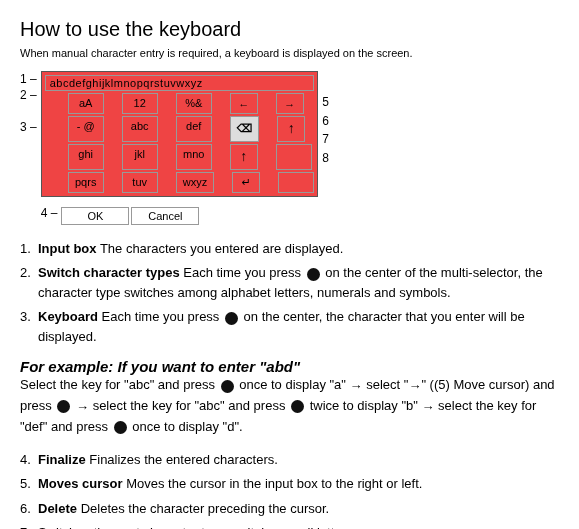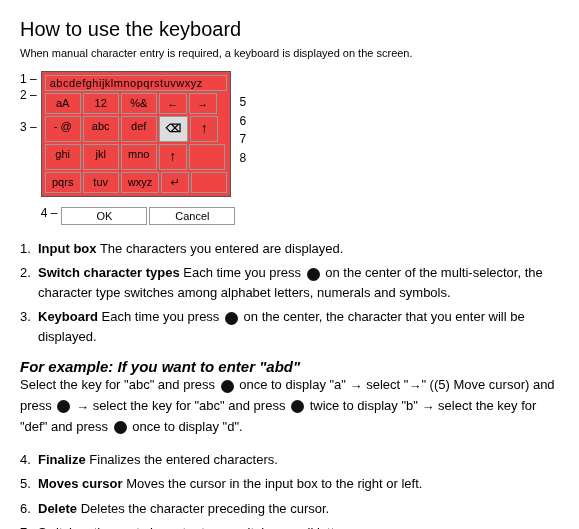--- a/index.html
+++ b/index.html
@@ -51,21 +51,22 @@
       margin-bottom: 2px;
       letter-spacing: 0.5px;
     }
     .kb-grid {
       display: grid;
       grid-template-rows: auto auto auto;
       gap: 2px;
     }
     .kb-row {
       display: flex;
-      gap: 2px;
+      gap: 18px;
+      margin-left: 23px;
     }
     .kb-cell {
       border: 1px solid #999;
       font-size: 11px;
       padding: 2px 6px;
       text-align: center;
       min-width: 36px;
       line-height: 1.4;
     }
     .kb-cell.arrow {
@@ -87,21 +88,21 @@
     .ok-row {
       display: flex;
       gap: 2px;
       margin-top: 5px;
     }
     .ok-cell {
       border: 1px solid #999;
       font-size: 11px;
       padding: 2px 0;
       text-align: center;
-      width: 86px;
+      width: 68px;
     }
     
     .main-list {
       list-style: none;
       padding: 0;
       margin-bottom: 12px;
     }
     .main-list li {
       margin-bottom: 5px;
       padding-left: 18px;

